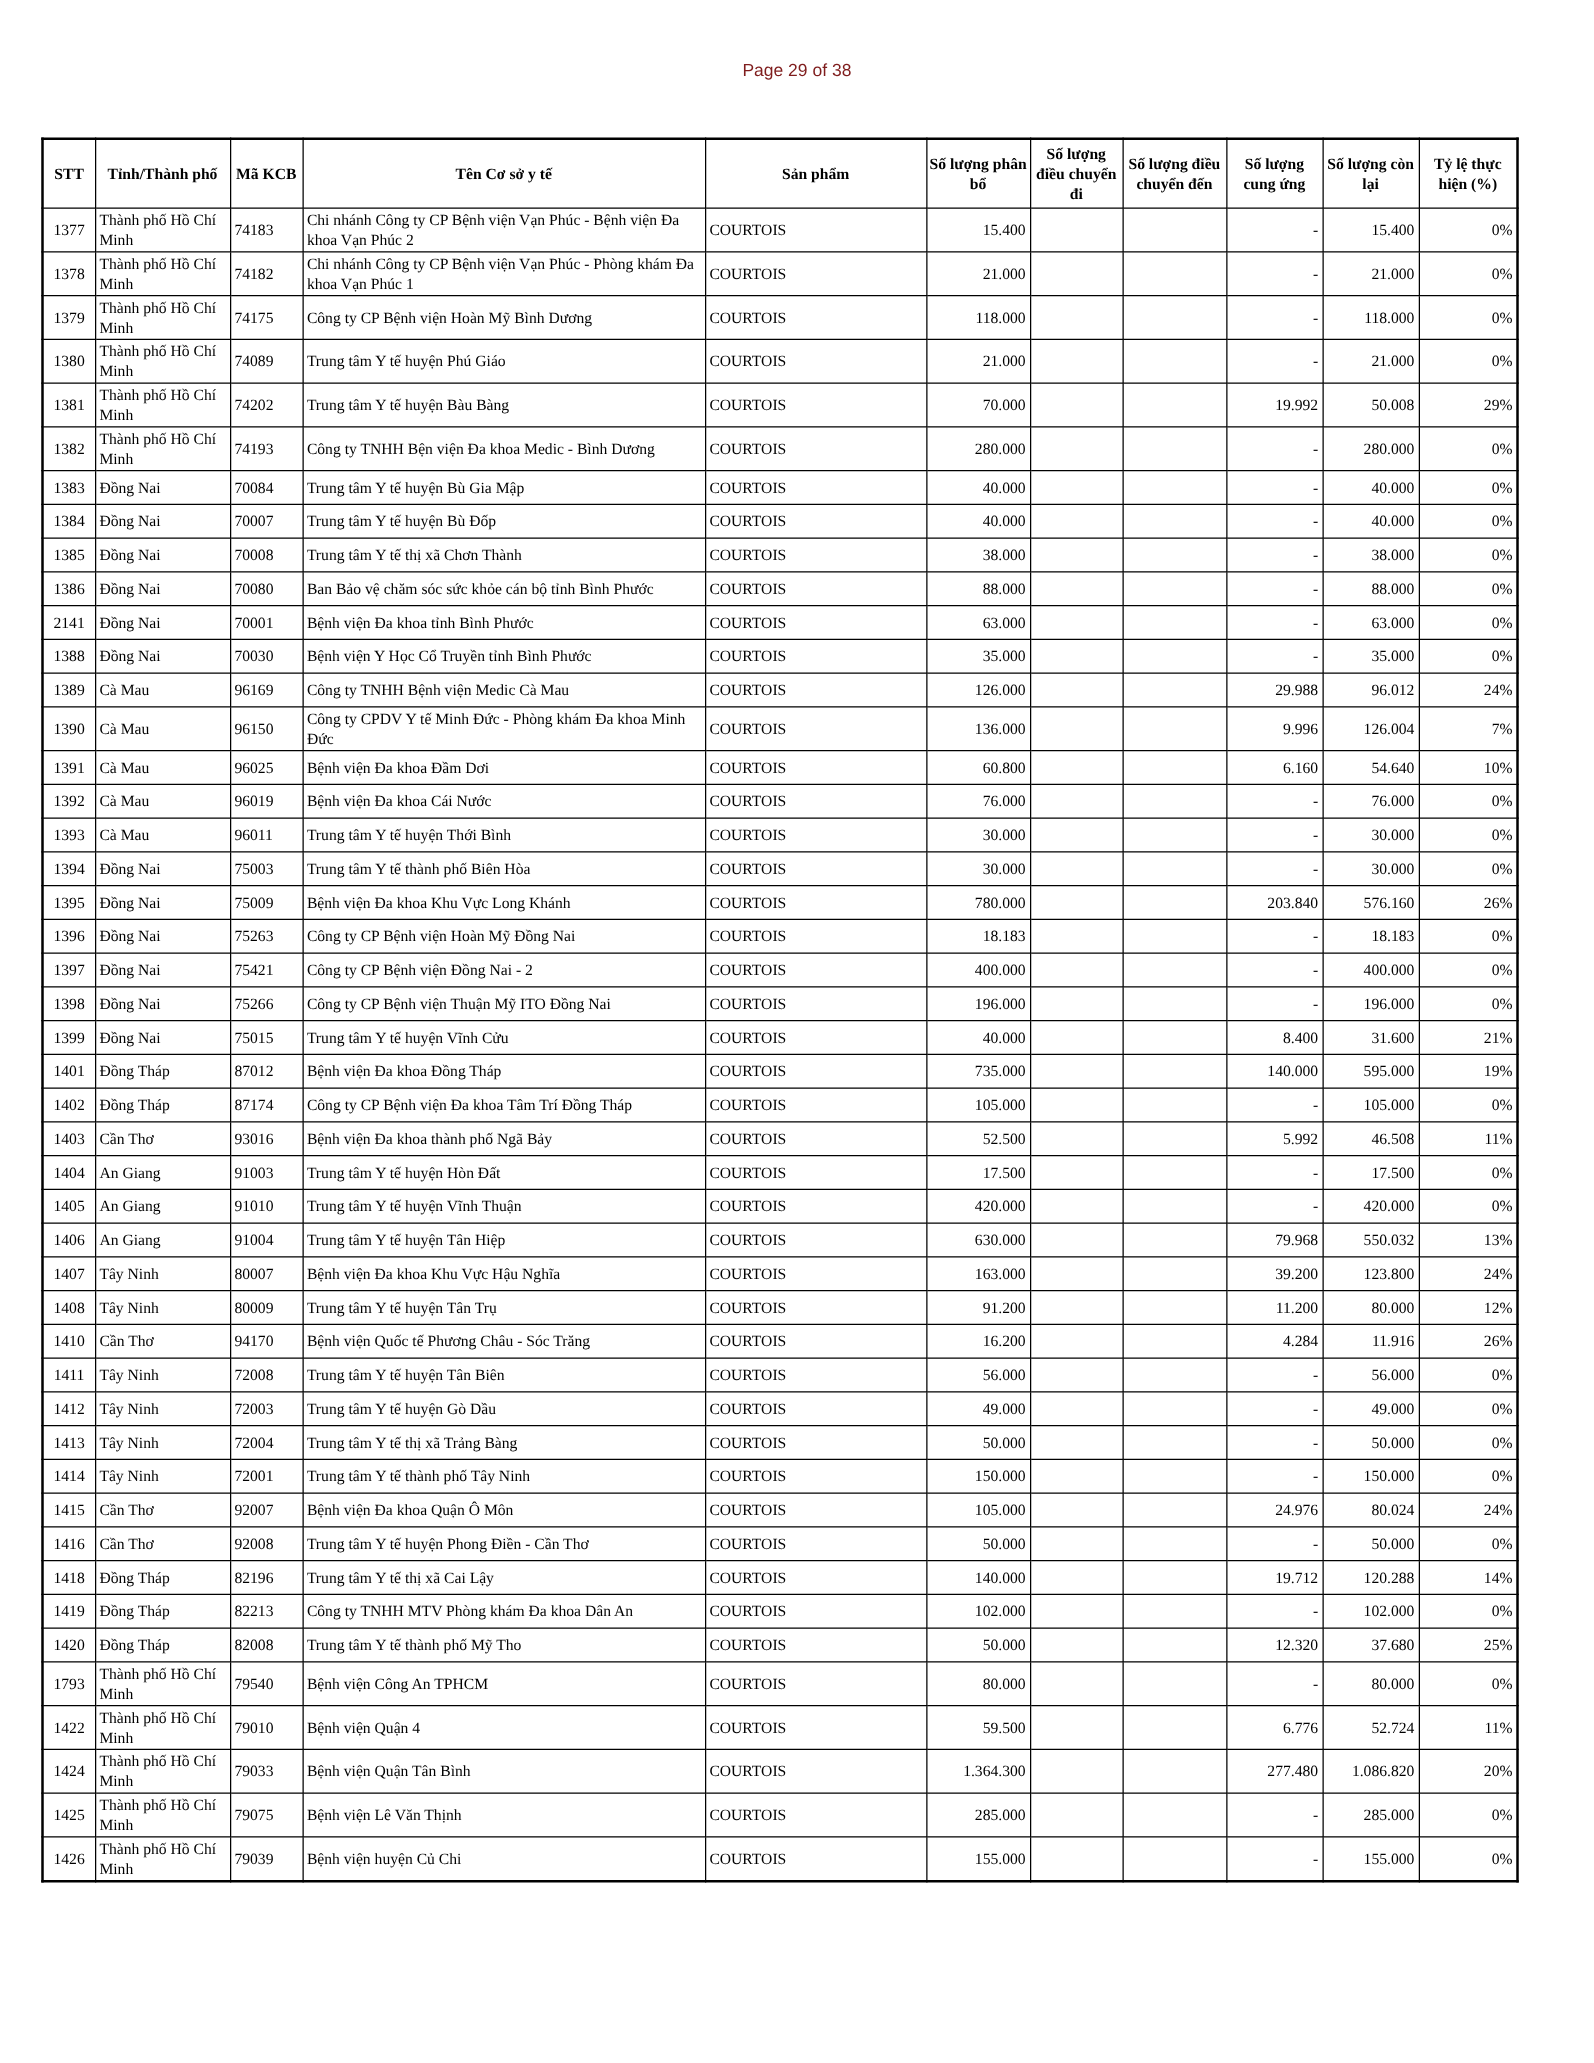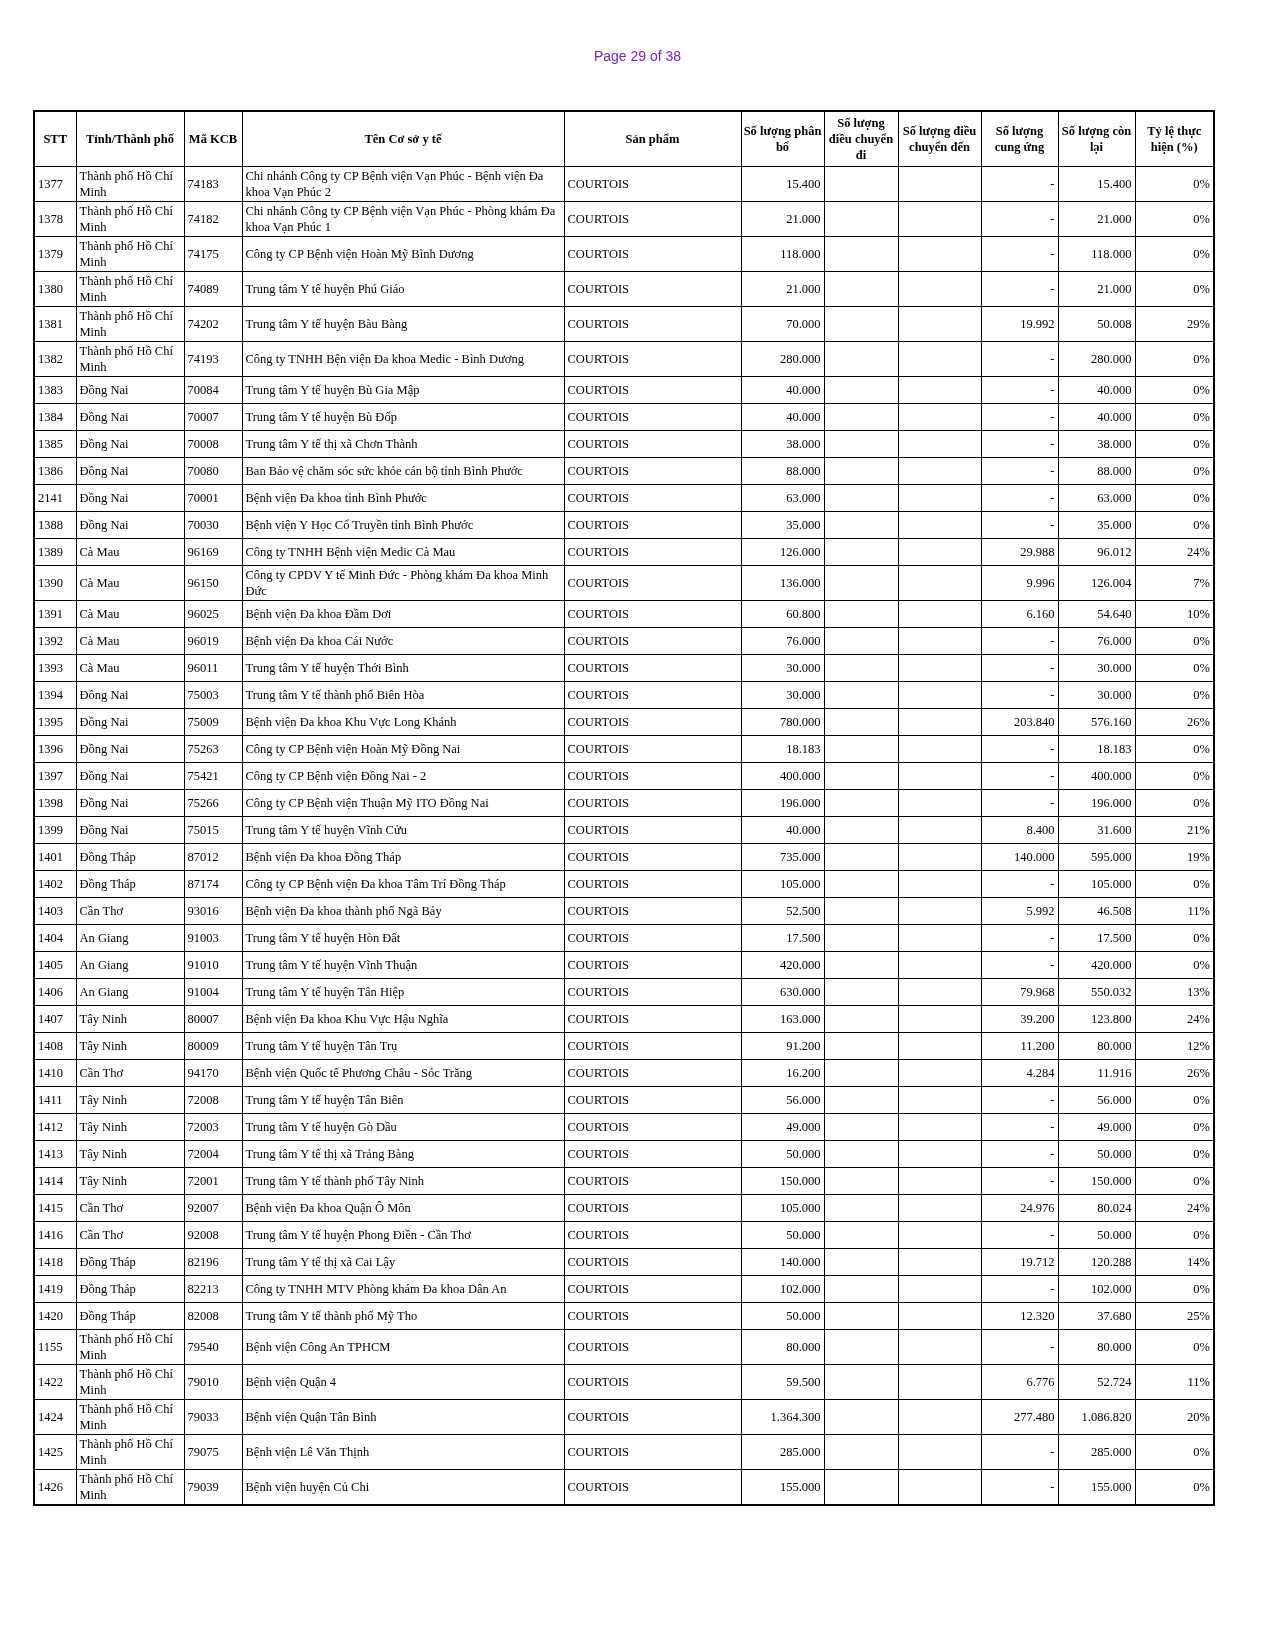--- a/index.html
+++ b/index.html
@@ -15,21 +15,21 @@
     color: #000000;
   }
   .page-number {
     position: absolute;
     top: 48px;
     left: 0;
     width: 100%;
     text-align: center;
     font-family: "Liberation Sans", sans-serif;
     font-size: 14px;
-    color: #6d28d9;
+    color: #7f1d1d;
   }
   table.report {
     position: absolute;
     left: 33px;
     top: 110px;
     width: 1180px;
     border-collapse: collapse;
     table-layout: fixed;
     border: 2px solid #000000;
   }
@@ -55,21 +55,21 @@
   col.w-code     { width: 58px; }
   col.w-name     { width: 322px; }
   col.w-product  { width: 177px; }
   col.w-alloc    { width: 83px; }
   col.w-out      { width: 74px; }
   col.w-in       { width: 83px; }
   col.w-supply   { width: 77px; }
   col.w-remain   { width: 77px; }
   col.w-rate     { width: 79px; }
   
-  td.c0 { text-align: left; padding-right: 4px; margin-left: 45px; }
+  td.c0 { text-align: center; padding-right: 4px; margin-left: 45px; }
   td.c1, td.c2, td.c3, td.c4 { text-align: left; padding-left: 4px; }
   td.c5, td.c8, td.c9 { text-align: right; padding-right: 8px; }
   td.c10 { text-align: right; padding-right: 3px; }
   td.dash { padding-right: 18px; }
 </style>
 </head>
 <body>
 
 <div class="page-number">Page 29 of 38</div>
 
@@ -630,21 +630,21 @@
         <td class="c3">Trung tâm Y tế thành phố Mỹ Tho</td>
         <td class="c4">COURTOIS</td>
         <td class="c5">50.000</td>
         <td class="c6"></td>
         <td class="c7"></td>
         <td class="c8">12.320</td>
         <td class="c9">37.680</td>
         <td class="c10">25%</td>
       </tr>
       <tr>
-        <td class="c0">1155</td>
+        <td class="c0">1793</td>
         <td class="c1">Thành phố Hồ Chí Minh</td>
         <td class="c2">79540</td>
         <td class="c3">Bệnh viện Công An TPHCM</td>
         <td class="c4">COURTOIS</td>
         <td class="c5">80.000</td>
         <td class="c6"></td>
         <td class="c7"></td>
         <td class="c8 dash">-</td>
         <td class="c9">80.000</td>
         <td class="c10">0%</td>

